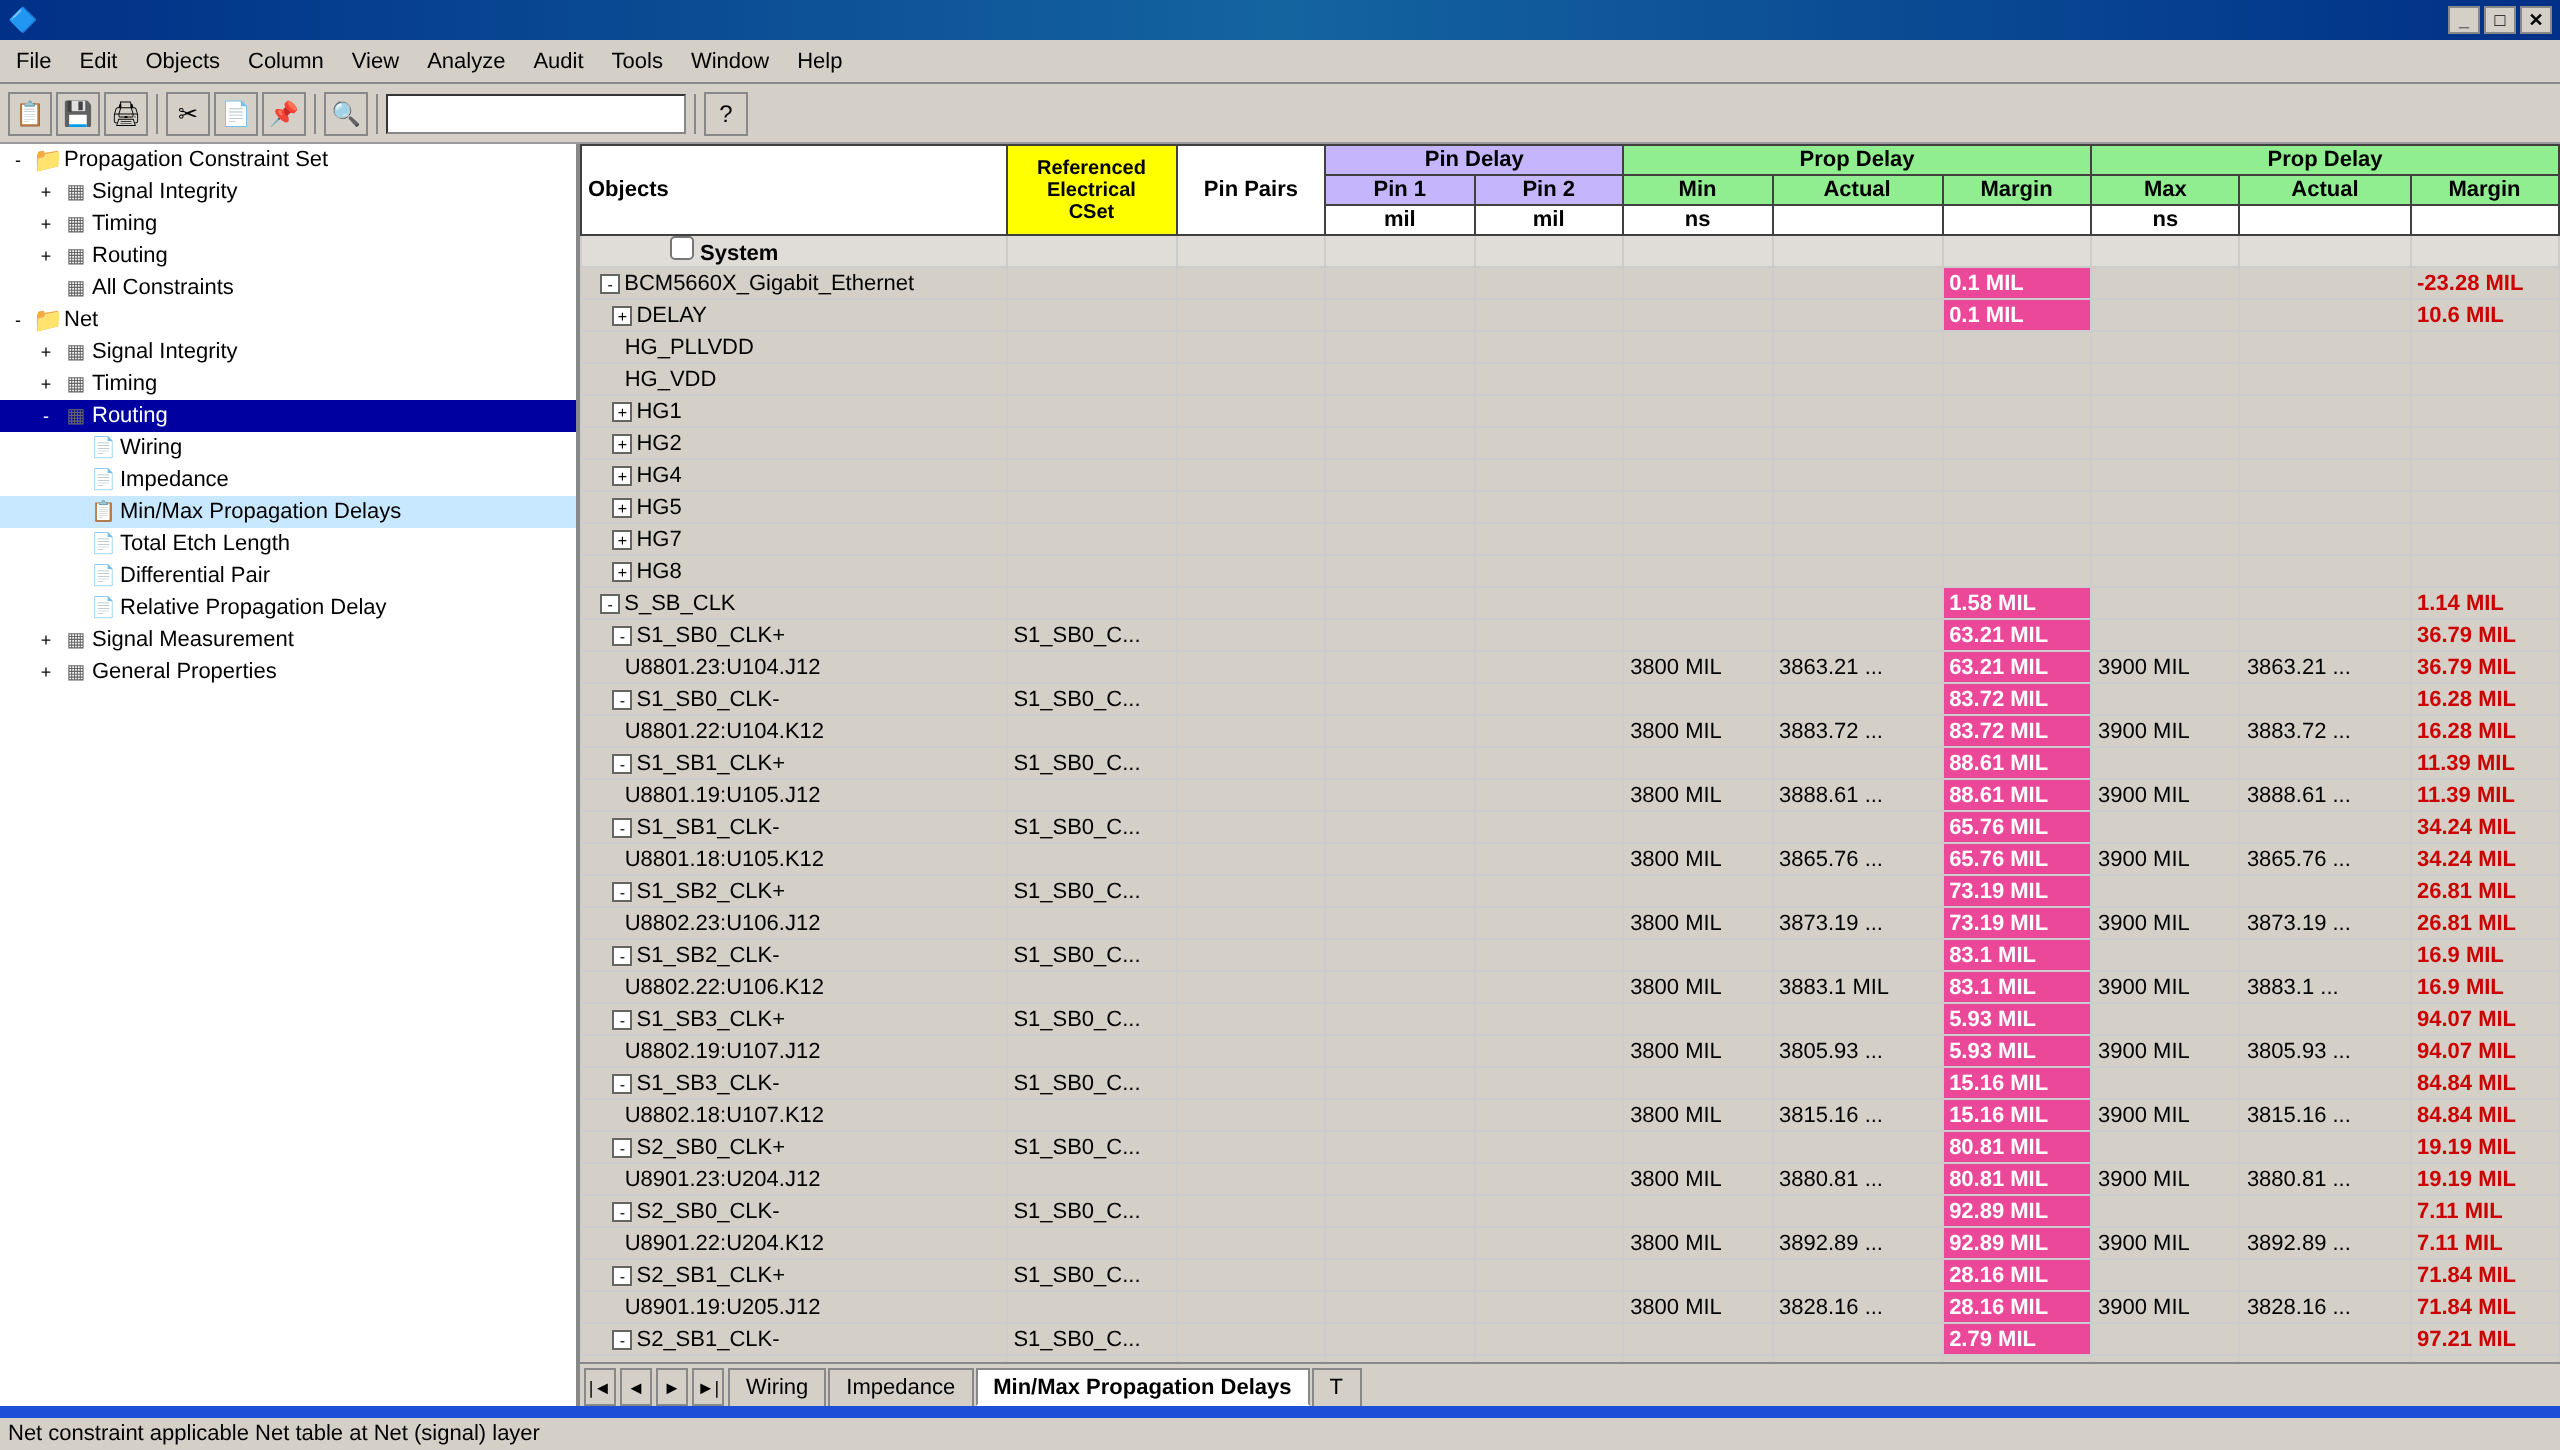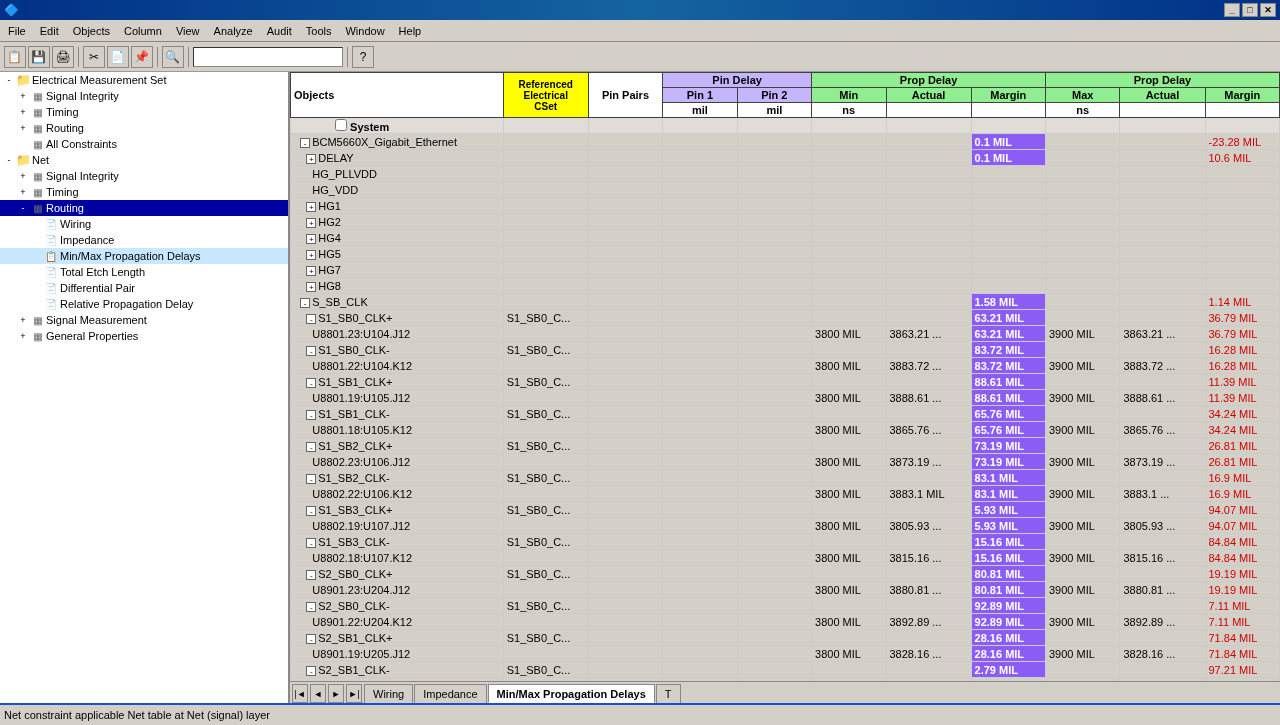--- a/index.html
+++ b/index.html
@@ -132,22 +132,22 @@
     .hdr-green { background: #90ee90; }
     
     tbody tr { height: 16px; }
     tbody td {
       border: 1px solid #ccc;
       padding: 0 3px;
       white-space: nowrap;
       overflow: hidden;
     }
     
-    .cell-green { background: #8b5cf6; color: white; font-weight: bold; }
-    .cell-red-text { color: #cc0000; font-weight: normal; margin-top: 16px; }
+    .cell-green { background: #ec4899; color: white; font-weight: bold; }
+    .cell-red-text { color: #cc0000; font-weight: bold; margin-top: 16px; }
     
     .expand-btn {
       display: inline-block; width: 10px; height: 10px;
       border: 1px solid #666; text-align: center; line-height: 9px; font-size: 8px;
       background: white; cursor: pointer; margin-right: 2px;
     }
     
     
     #bottom-tabs {
       height: 22px;
@@ -177,21 +177,21 @@
     .tab-arrow {
       width: 16px; height: 19px; border: 1px solid #888;
       background: #d4d0c8; display: flex; align-items: center; justify-content: center;
       cursor: pointer; font-size: 9px; margin-right: 2px;
     }
     
     
     #statusbar {
       height: 22px;
       background: #d4d0c8;
-      border-top: 2px solid #1d4ed8;
+      border-top: 6px solid #1d4ed8;
       display: flex;
       align-items: center;
       padding: 0 4px;
       font-size: 11px;
     }
     
     
     ::-webkit-scrollbar { width: 14px; height: 14px; }
     ::-webkit-scrollbar-track { background: #d4d0c8; }
     ::-webkit-scrollbar-thumb { background: #a0a0a0; border: 1px solid #888; }
@@ -251,21 +251,21 @@
   <div class="toolbar-btn">?</div>
 </div>
 
 <div id="main-layout">
 
   <div id="left-panel">
 
     <div class="tree-node" style="padding-left:2px;">
       <span class="tree-toggle">-</span>
       <span class="tree-icon icon-yellow">📁</span>
-      <span class="tree-label">Electrical Measurement Set</span>
+      <span class="tree-label">Propagation Constraint Set</span>
     </div>
     <div class="tree-node" style="padding-left:16px;">
       <span class="tree-toggle">+</span>
       <span class="tree-icon" style="color:#666;font-size:10px;">▦</span>
       <span class="tree-label">Signal Integrity</span>
     </div>
     <div class="tree-node" style="padding-left:16px;">
       <span class="tree-toggle">+</span>
       <span class="tree-icon" style="color:#666;font-size:10px;">▦</span>
       <span class="tree-label">Timing</span>

